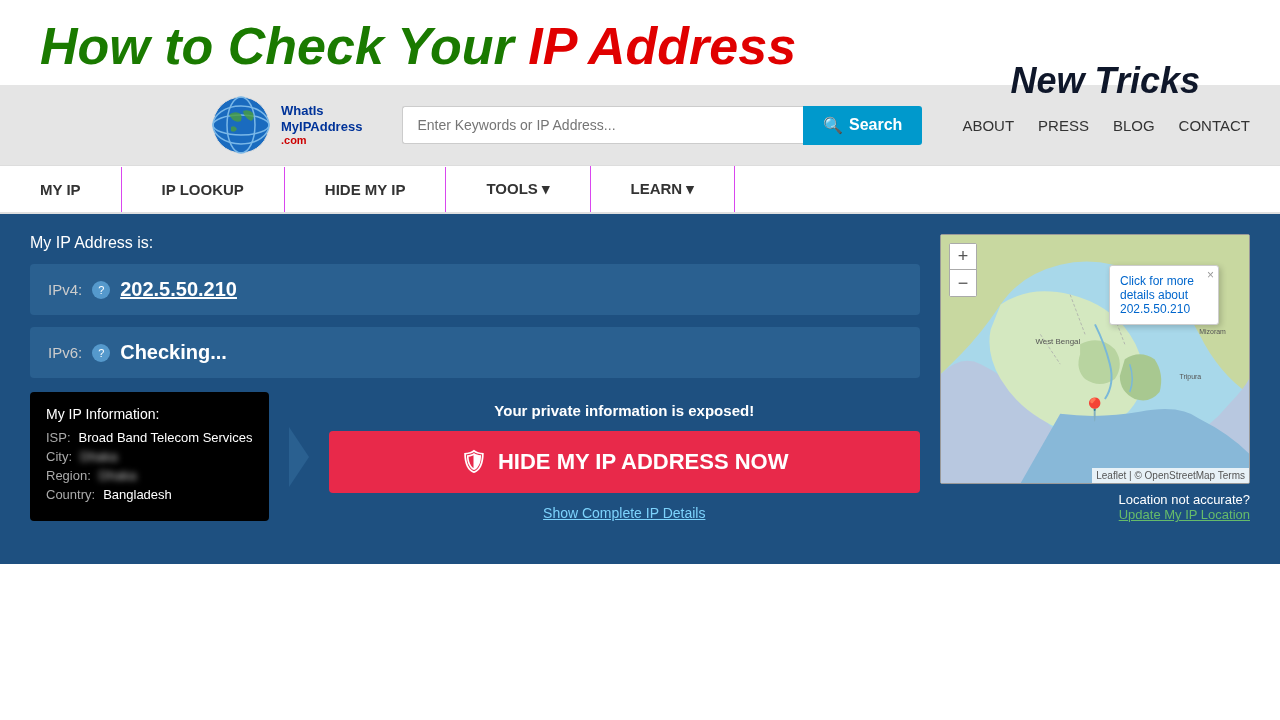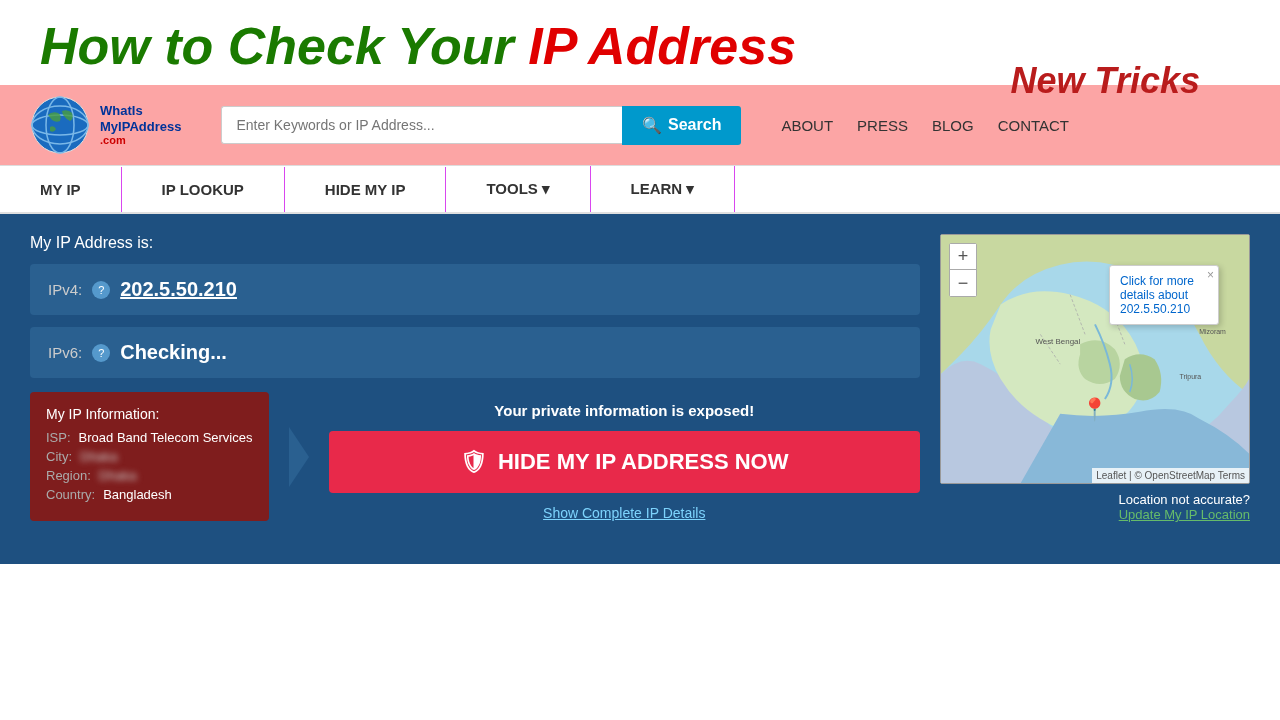--- a/index.html
+++ b/index.html
@@ -22,32 +22,32 @@
     }
     .main-title .ip-red {
       color: #e00000;
     }
     .sub-title {
       position: absolute;
       right: 80px;
       top: 60px;
       font-size: 36px;
       font-weight: 900;
-      color: #b91c1c;
+      color: #0f172a;
       font-style: italic;
     }
 
     
     .header {
-      background: #fca5a5;
+      background: #e5e5e5;
       border-bottom: 1px solid #ddd;
       padding: 10px 30px;
       display: flex;
       align-items: center;
-      justify-content: flex-start;
+      justify-content: flex-end;
     }
     .logo-area {
       display: flex;
       align-items: center;
       gap: 10px;
     }
     .logo-globe {
       width: 60px;
       height: 60px;
     }
@@ -176,21 +176,21 @@
       font-size: 20px;
       font-weight: bold;
     }
 
     .info-section {
       display: flex;
       gap: 20px;
       margin-top: 14px;
     }
     .ip-info-box {
-      background: #7f1d1d;
+      background: #000000;
       border-radius: 4px;
       padding: 14px 16px;
       min-width: 220px;
     }
     .ip-info-title {
       color: #fff;
       font-size: 14px;
       margin-bottom: 8px;
       font-weight: 500;
     }

